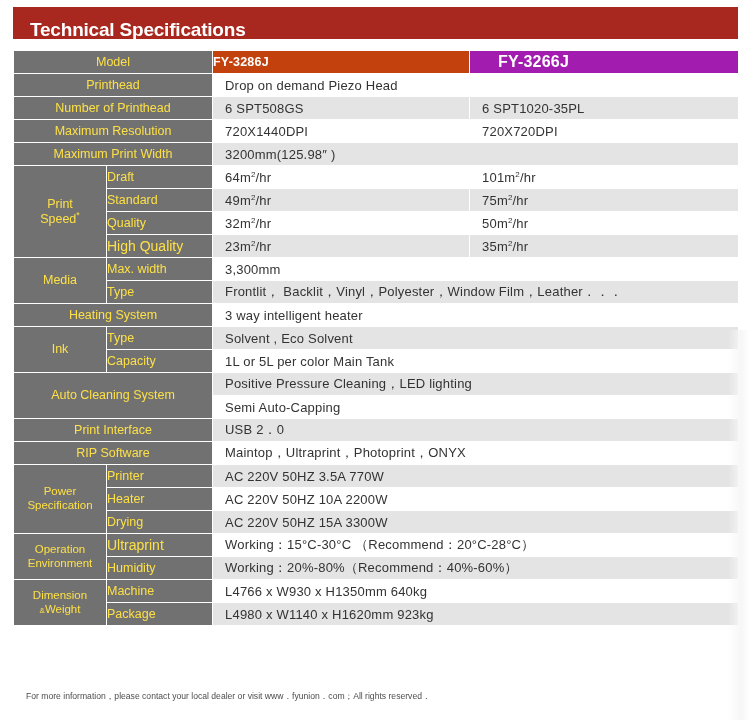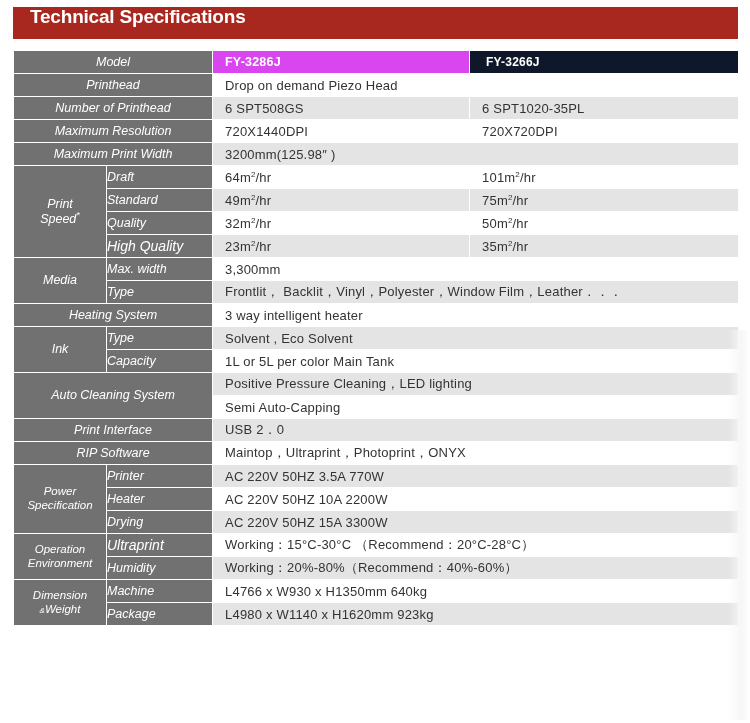--- a/index.html
+++ b/index.html
@@ -24,21 +24,21 @@
 
   
   .title-bar {
     position: absolute;
     left: 13px;
     top: 7px;
     width: 725px;
     height: 32px;
     background: #a8271f;
     display: flex;
-    align-items: flex-start;
+    align-items: flex-end;
   }
   .title-bar .title-text {
     color: #ffffff;
     font-size: 19px;
     font-weight: bold;
     letter-spacing: -0.2px;
     padding-left: 17px;
     line-height: 1;
   }
 
@@ -55,29 +55,28 @@
     padding: 0;
     vertical-align: middle;
     border: 1px solid #ffffff;
     font-size: 12.5px;
     color: #3a3a3a;
   }
 
   
   td.lab {
     background: #717171;
-    color: #ffffff;
+    color: #fde047;
     text-align: center;
     font-size: 12.5px;
     line-height: 1.18;
     border-left: 1px solid #ffffff;
     border-right: 1px solid #ffffff;
     border-top: 1px solid #ffffff;
     border-bottom: 1px solid #ffffff;
-    font-style: italic;
   }
   td.lab.sub {
     text-align: left;
   }
   td.lab.grp {
     font-size: 12.5px;
   }
   td.lab.grp.small {
     font-size: 11.5px;
   }
@@ -90,34 +89,33 @@
     padding-left: 12px;
     background: #ffffff;
     font-size: 13px;
     color: #333333;
     letter-spacing: 0.2px;
   }
   tr.alt td.val { background: #e4e4e4; }
 
   
   td.model-a {
-    background: #d946ef;
+    background: #c2410c;
     color: #ffffff;
     font-weight: bold;
     font-size: 12.5px;
-    padding-left: 12px;
     letter-spacing: 0.2px;
     margin-top: 28px;
   }
   td.model-b {
-    background: #0f172a;
+    background: #a21caf;
     color: #ffffff;
     font-weight: bold;
-    font-size: 12px;
-    padding-left: 16px;
+    font-size: 16px;
+    padding-left: 28px;
     letter-spacing: 0.2px;
   }
 
   .rowh { height: 23px; }
 
   
   sup.sq { font-size: 8px; vertical-align: super; line-height: 0; }
   sup.ast { font-size: 9px; vertical-align: super; line-height: 0; }
   .amp { font-size: 8px; vertical-align: baseline; }
 
@@ -310,17 +308,18 @@
 
       <tr class="rowh alt">
         <td class="lab sub">Package</td>
         <td class="val" colspan="2">L4980 x W1140 x H1620mm   923kg</td>
       </tr>
 
     </tbody>
   </table>
 
   <div class="footnote">
+    <div class="fn-line indent"><span>For more information，please contact your local dealer or visit www．fyunion．com；All rights reserved．</span></div>
   </div>
 
   <div class="sheen"></div>
 
 </div>
 
 </body></html>

